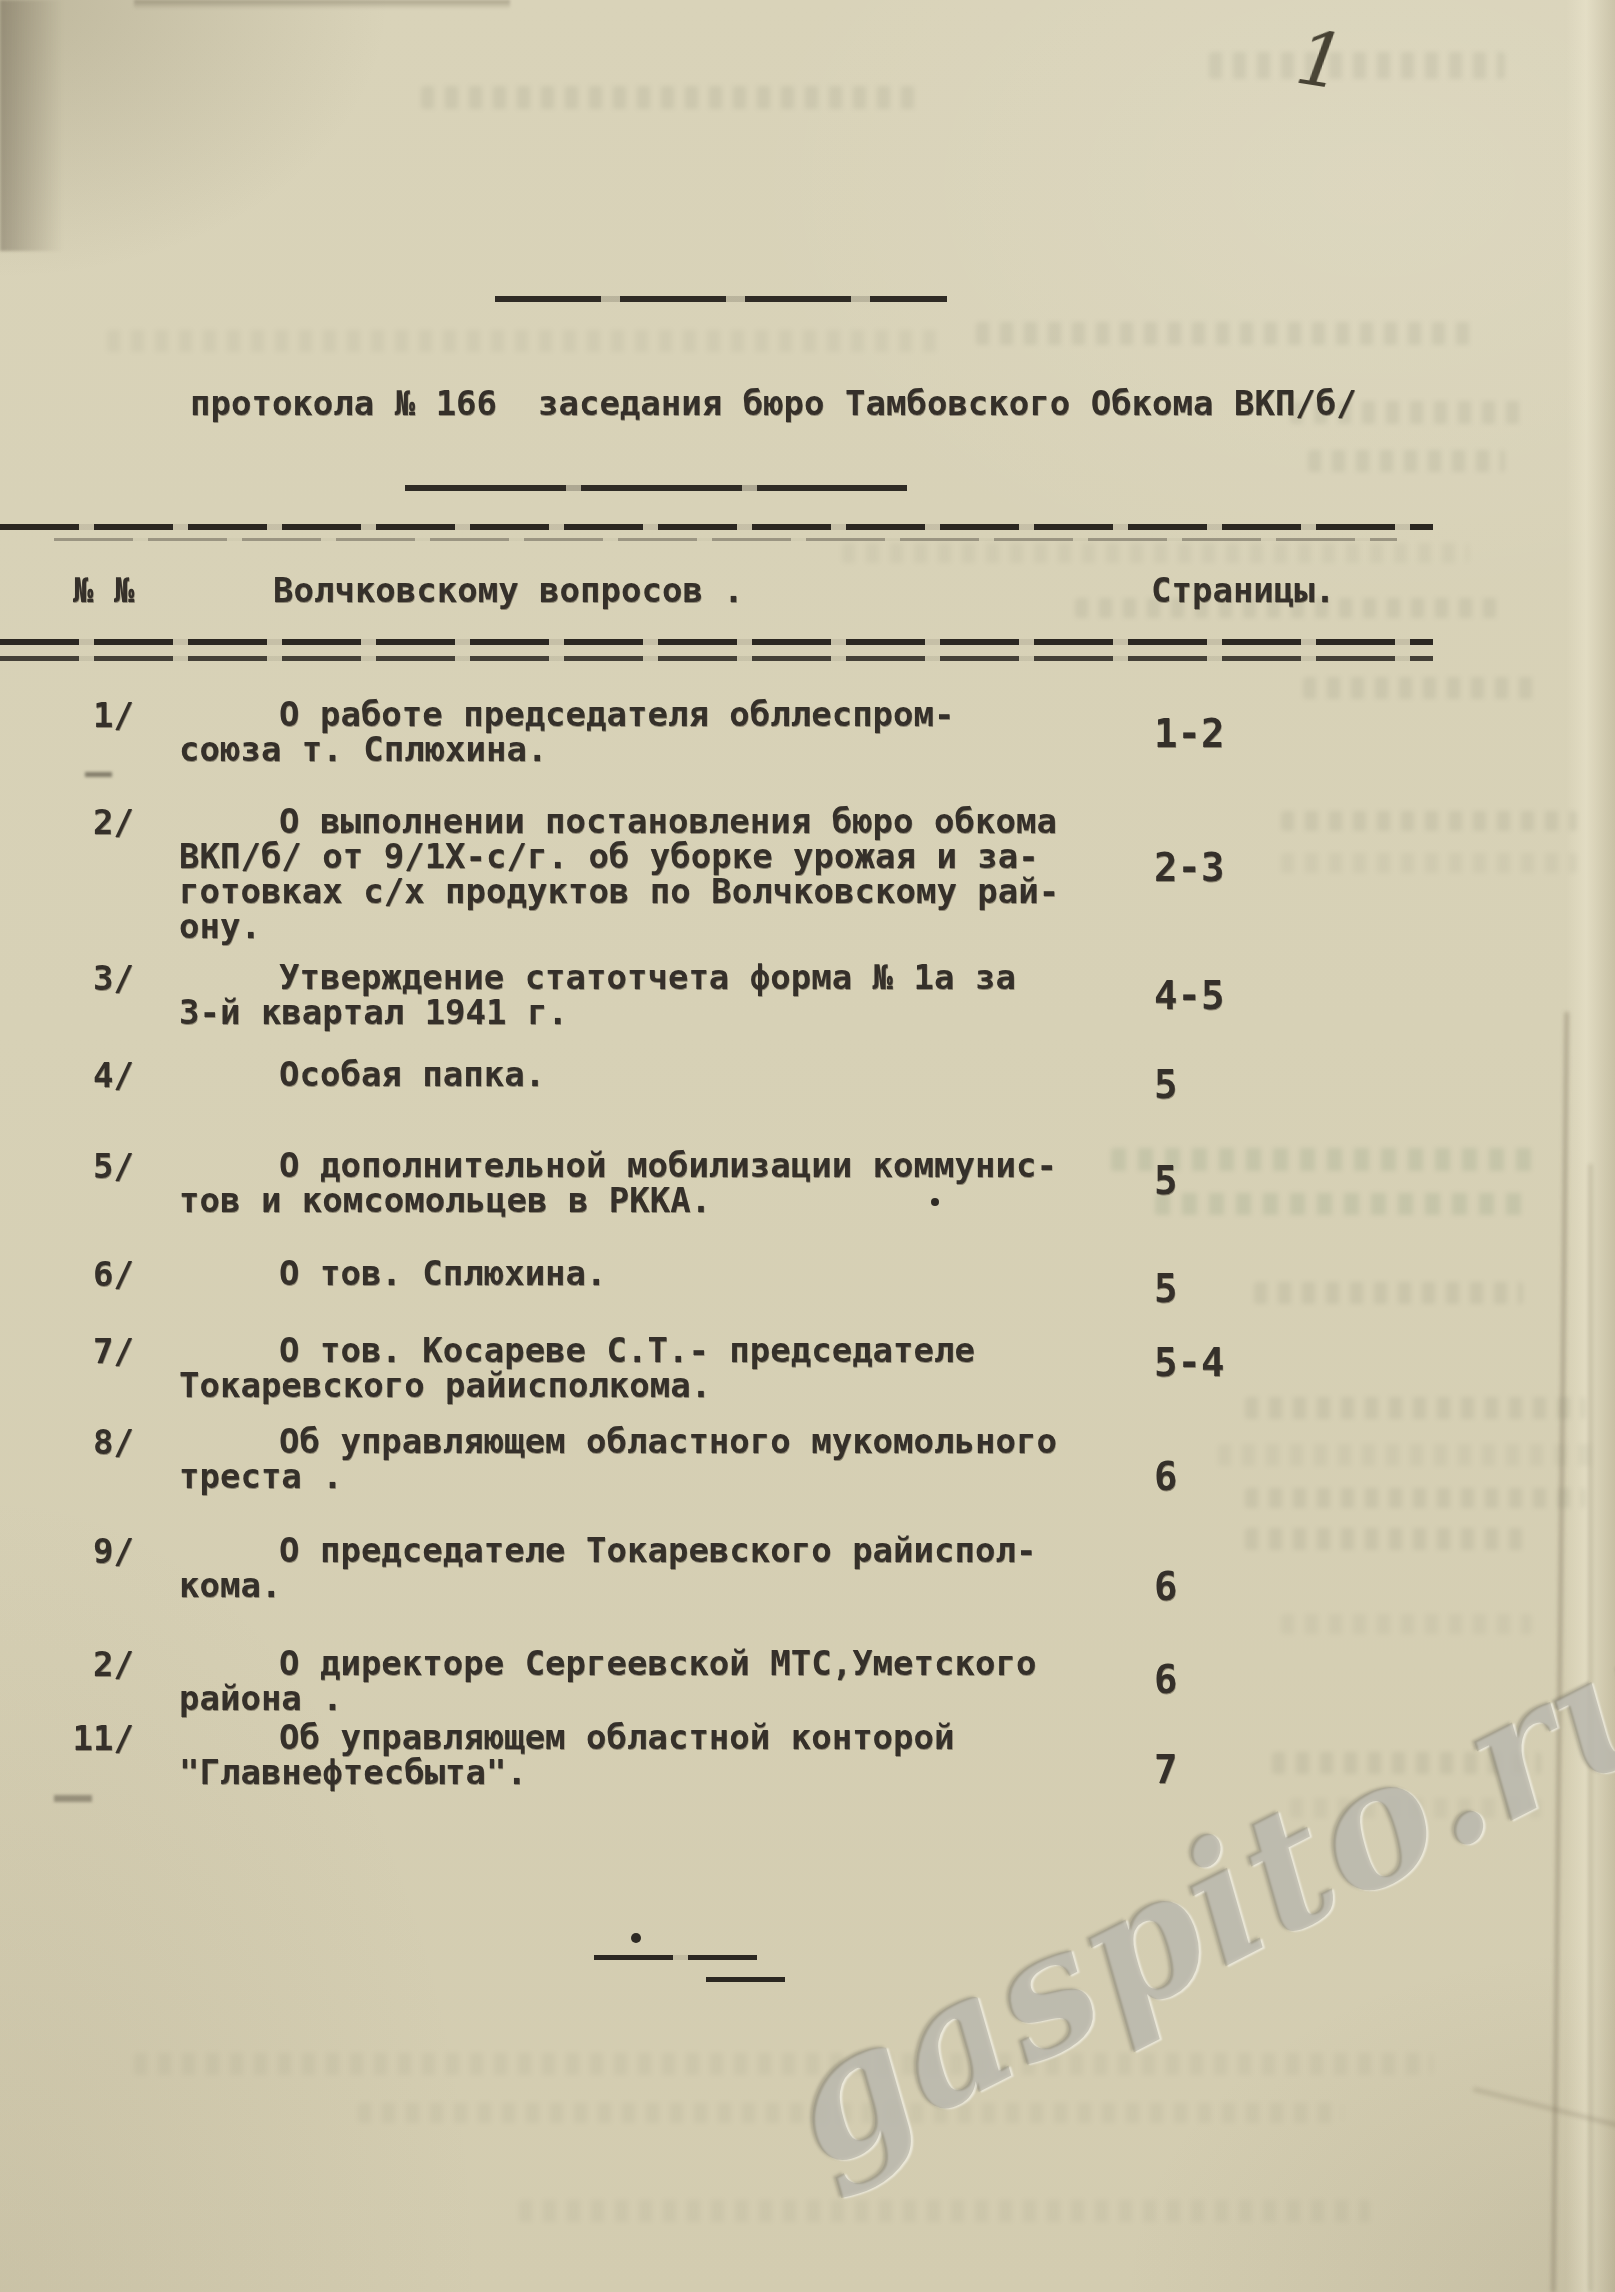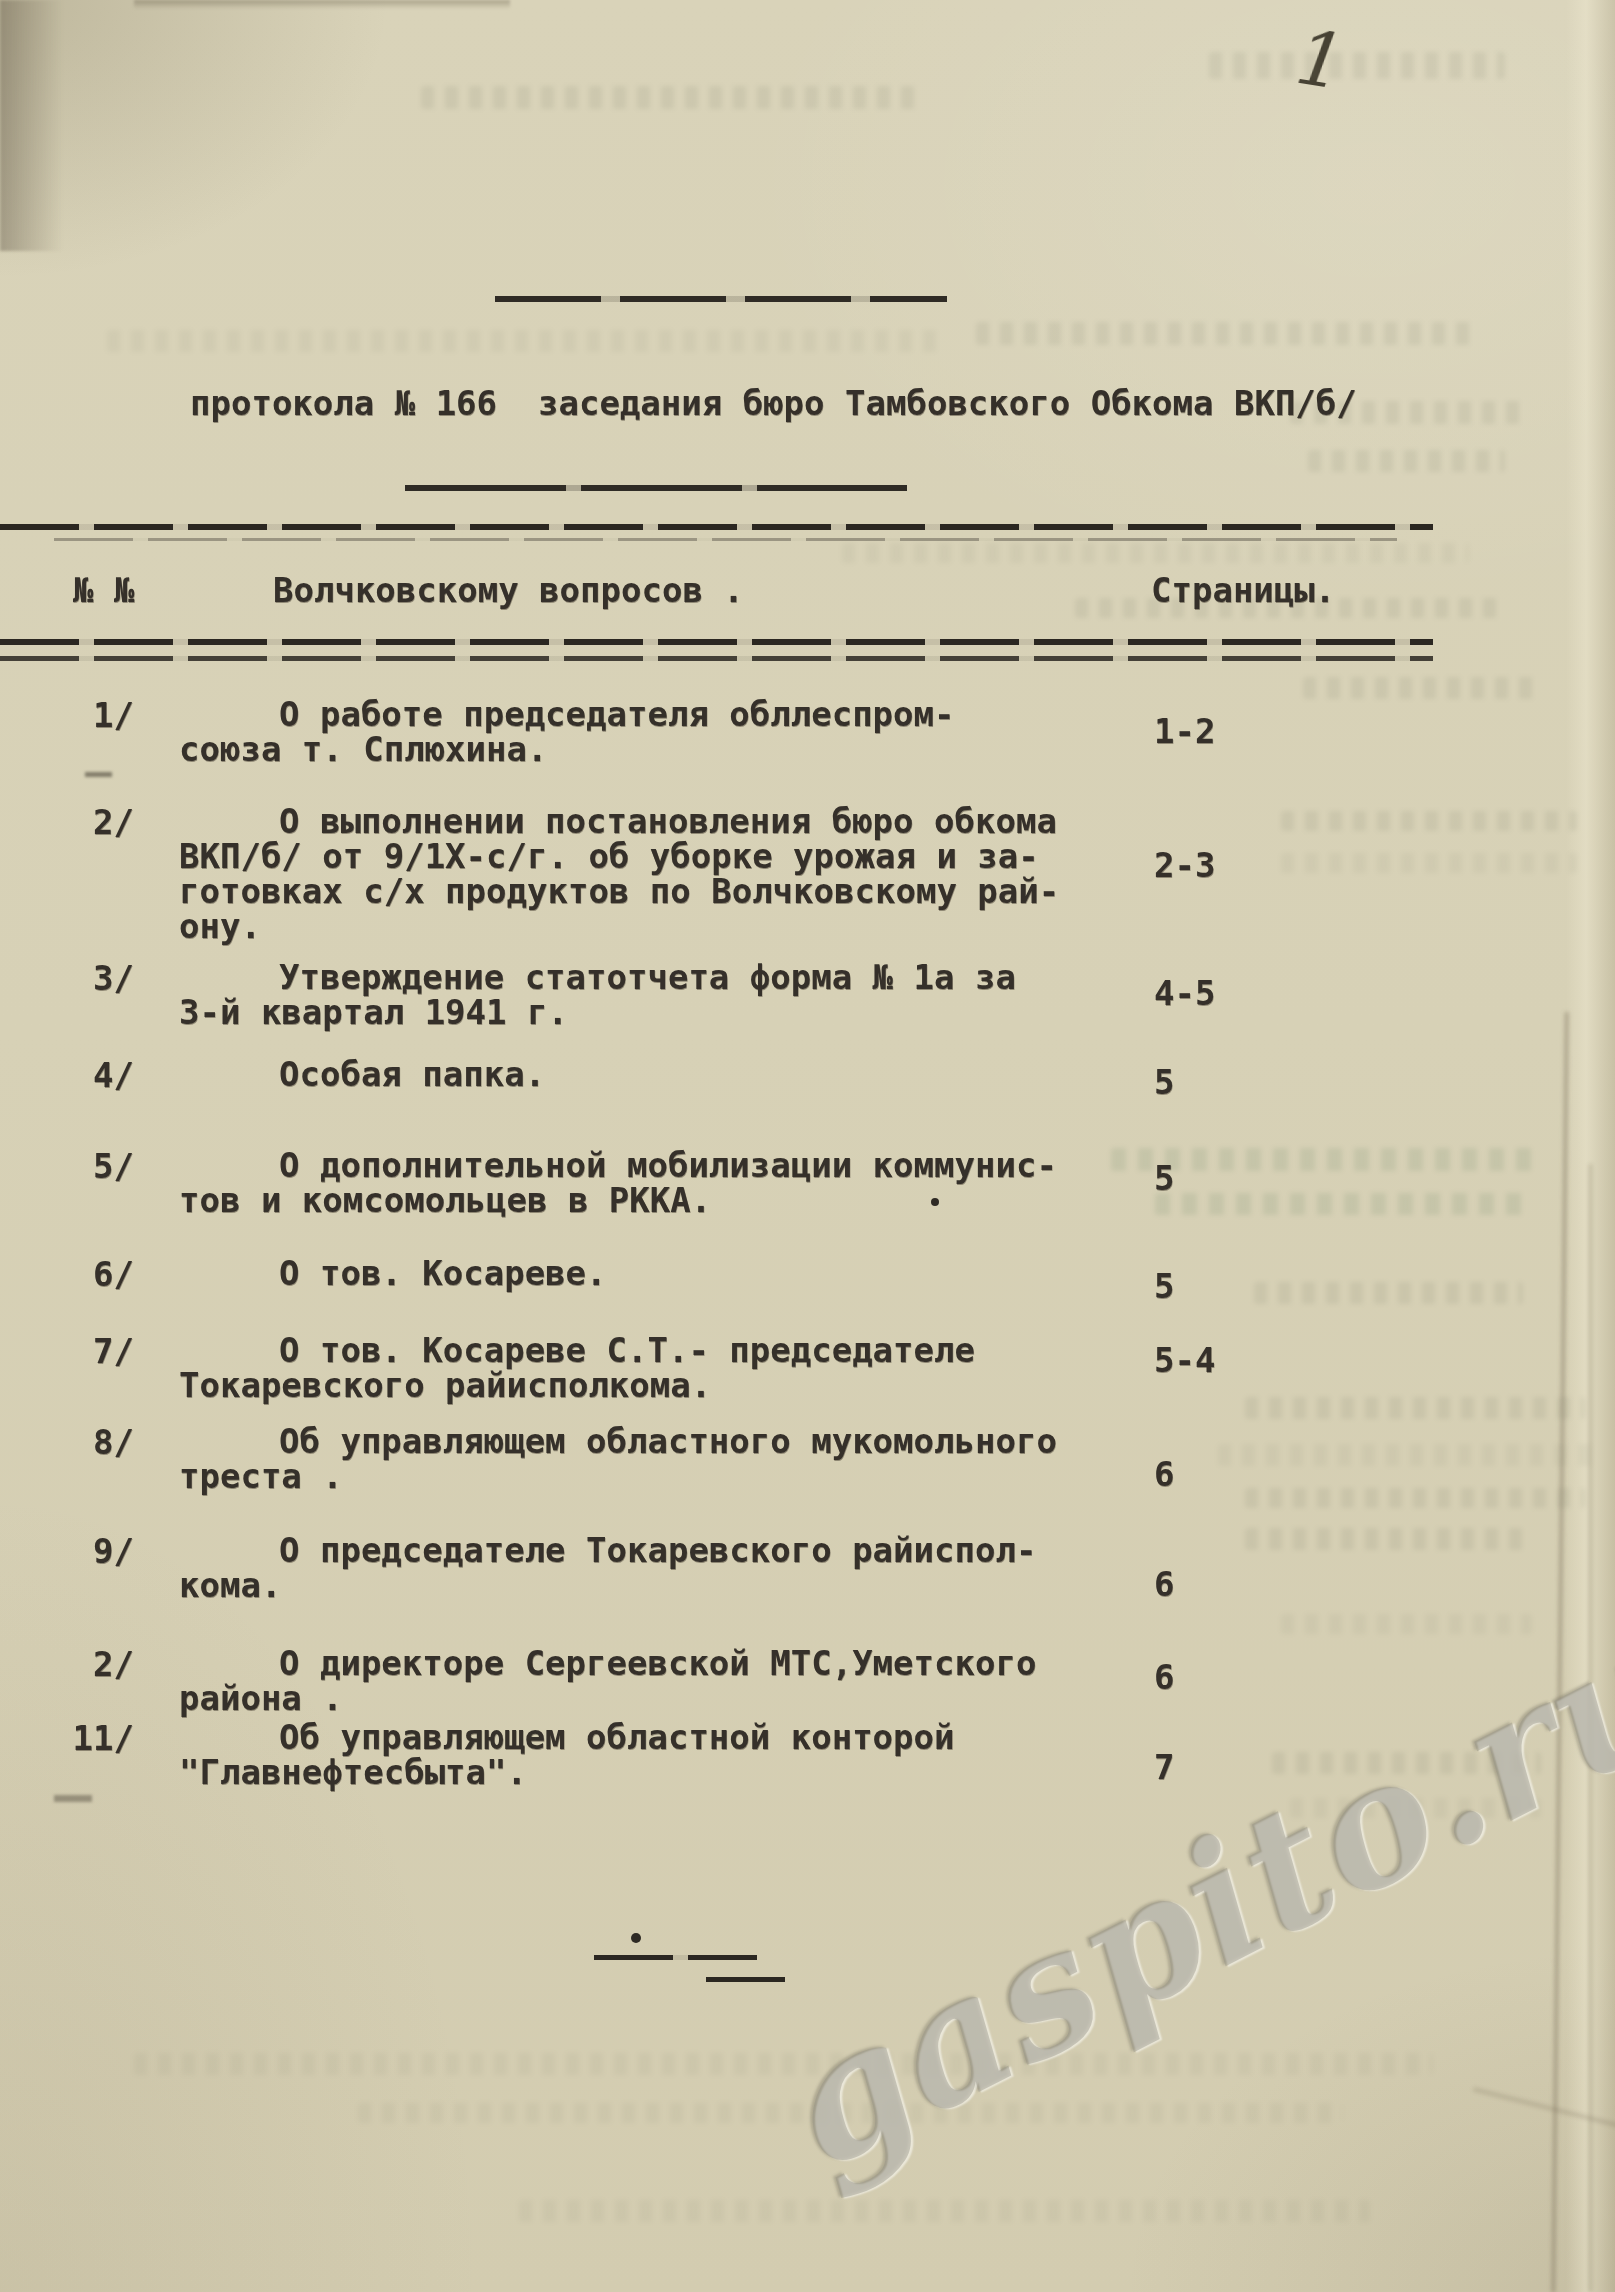--- a/index.html
+++ b/index.html
@@ -23,21 +23,21 @@
   .title{font-size:38px;letter-spacing:1.8px;}
   .sub{font-size:34px;}
   .hdr{font-size:34px;}
   .rule{position:absolute;filter:blur(0.4px);}
   .dash-heavy{background:repeating-linear-gradient(90deg,#2b2721 0 79px,rgba(43,39,33,0.10) 79px 94px);}
   .dash-title{background:repeating-linear-gradient(90deg,#2f2b25 0 106px,rgba(47,43,37,0.18) 106px 125px);}
   .solidish{background:repeating-linear-gradient(90deg,#2f2b25 0 161px,rgba(47,43,37,0.25) 161px 176px);}
   .row{position:absolute;left:0;width:1616px;height:9px;}
   .num{position:absolute;left:52px;width:82px;text-align:right;font-size:34px;line-height:36px;}
   .rtext{position:absolute;left:179px;width:981px;text-indent:100px;white-space:pre-line;font-size:34px;line-height:35px;}
-  .pg{position:absolute;left:1154px;font-size:34px;}
+  .pg{position:absolute;left:1154px;font-size:39px;}
   .ghost{position:absolute;border-radius:3.6px;filter:blur(2.7px);opacity:0.20;
     background:repeating-linear-gradient(90deg,rgba(108,112,92,0.55) 0 13.4px,transparent 13.4px 24px);}
   .ghost.green{background:repeating-linear-gradient(90deg,rgba(95,125,92,0.55) 0 15px,transparent 15px 27px);opacity:0.25;}
   .ghost.faint{opacity:0.12;}
   .smudge{position:absolute;filter:blur(1.8px);}
   .watermark{
     position:absolute;left:743px;top:1796px;width:985px;
     font-family:"DejaVu Serif","Liberation Serif",serif;font-style:italic;font-weight:700;
     font-size:168px;color:rgba(148,146,134,0.42);
     text-shadow:1.8px 1.8px 1.8px rgba(255,255,252,0.55), -1.8px -1.8px 2.7px rgba(92,90,76,0.30);
@@ -134,21 +134,21 @@
     <span class="ink pg" style="top:5.4px;">5</span>
   </div>
   <div class="row" style="top:1148px;">
     <span class="ink num">5/</span>
     <div class="ink rtext">О дополнительной мобилизации коммунис-
 тов и комсомольцев в РККА.</div>
     <span class="ink pg" style="top:9.9px;">5</span>
   </div>
   <div class="row" style="top:1256px;">
     <span class="ink num">6/</span>
-    <div class="ink rtext">О тов. Косареве.</div>
+    <div class="ink rtext">О тов. Сплюхина.</div>
     <span class="ink pg" style="top:9.9px;">5</span>
   </div>
   <div class="row" style="top:1333px;">
     <span class="ink num">7/</span>
     <div class="ink rtext">О тов. Косареве С.Т.- председателе
 Токаревского райисполкома.</div>
     <span class="ink pg" style="top:7.2px;">5-4</span>
   </div>
   <div class="row" style="top:1424px;">
     <span class="ink num">8/</span>

